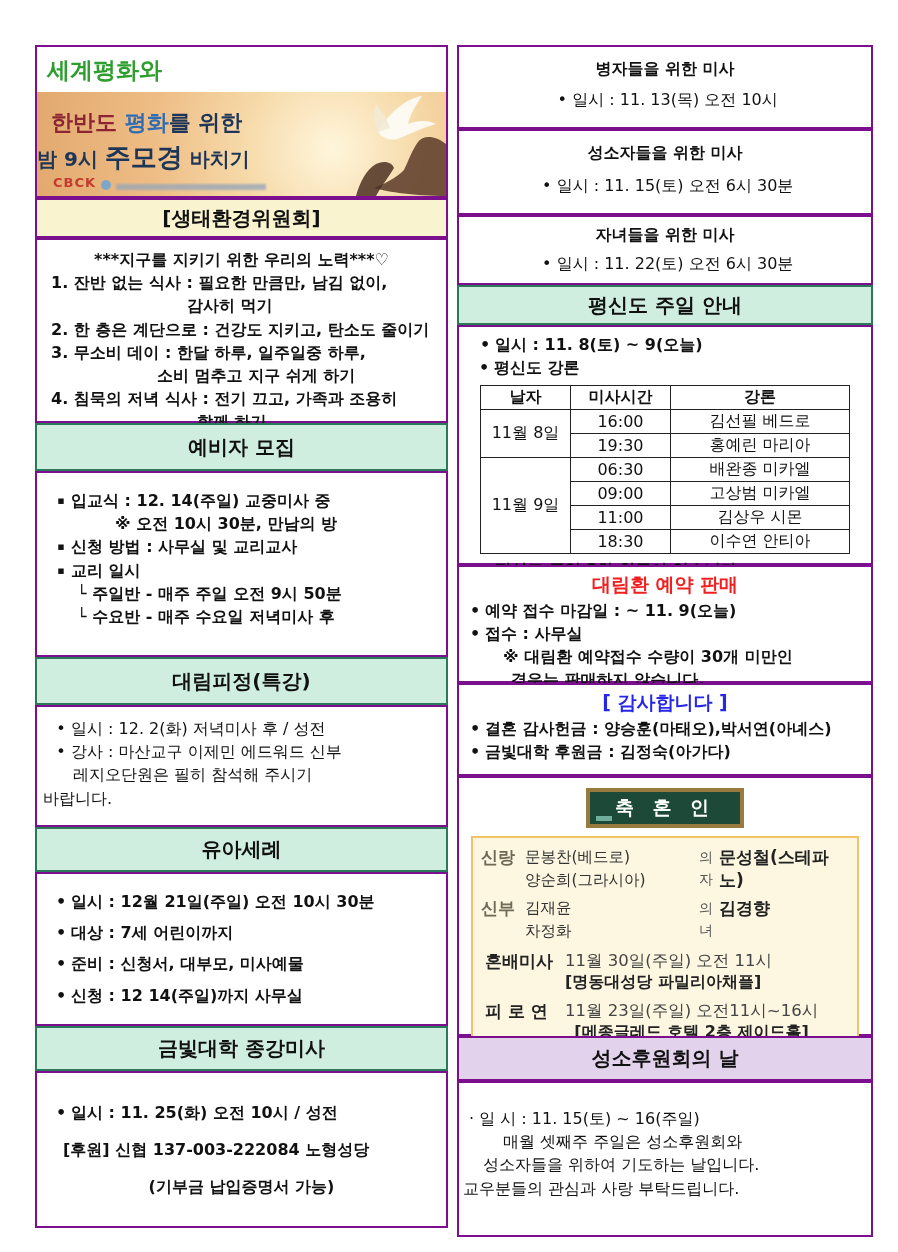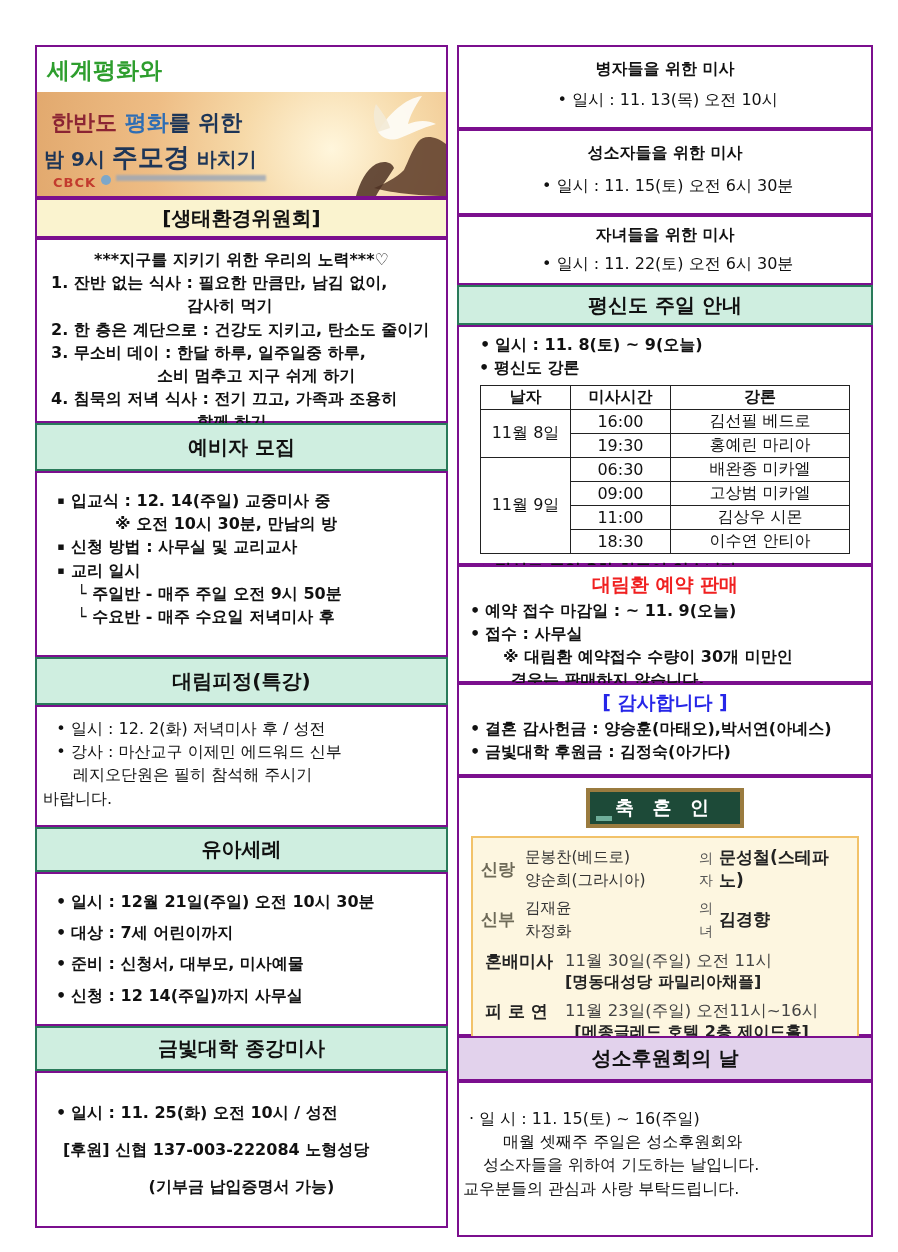--- a/index.html
+++ b/index.html
@@ -32,41 +32,41 @@
   .blt{display:inline-block;width:20px;text-align:center}
   .blt.sq{font-size:11px;vertical-align:2px}
   .ind1{padding-left:78px}
   .ind2{padding-left:40px}
   .ctr{text-align:center;padding-left:0}
   
   .peace-head{color:#2e9e2e;font-weight:bold;font-size:23px;padding:8px 10px 4px}
   .banner{position:relative;height:104px;margin:2px 0 8px;overflow:hidden;
           background:radial-gradient(circle at 72% 55%, #fff6dc 0%, #f6d9a8 30%, #eebd85 60%, #e2a96e 100%)}
   .banner .t-line1{position:absolute;left:14px;top:16px;font-weight:bold;font-size:22px;color:#1d3557}
-  .banner .t-line2{position:absolute;left:7px;top:48px;font-weight:bold;font-size:20px;color:#1d3557}
+  .banner .t-line2{position:absolute;left:0;top:48px;font-weight:bold;font-size:20px;color:#1d3557}
   .banner .red{color:#8b2433}
   .banner .blue{color:#2e6db4}
   .banner .big{font-size:26px}
-  .banner .logo-row{position:absolute;left:16px;bottom:6px;display:flex;align-items:flex-start;gap:5px}
+  .banner .logo-row{position:absolute;left:16px;bottom:6px;display:flex;align-items:flex-end;gap:5px}
   .banner .cbck{color:#c23b2e;font-weight:bold;font-size:13px;letter-spacing:1px}
   .banner .logo-dot{width:10px;height:10px;border-radius:50%;background:#7da7c9}
   .banner .logo-blur{width:150px;height:6px;background:#9aa7b8;filter:blur(1px);opacity:.8}
   .dove{position:absolute;right:8px;top:2px}
   .hands{position:absolute;right:0;bottom:0}
   
   table.laity{border-collapse:collapse;margin:6px auto 4px;width:370px;font-weight:400}
   table.laity th,table.laity td{border:1.5px solid #222;font-size:16px;text-align:center;padding:1px 4px}
   table.laity th{font-weight:bold}
   
   .board{width:158px;height:40px;margin:10px auto 8px;background:#1d4a38;
          border:4px solid #9a7b3f;display:flex;align-items:center;justify-content:center;
          color:#fff;font-weight:bold;font-size:19px;letter-spacing:6px;position:relative}
   .board .chalk{position:absolute;left:6px;bottom:3px;width:16px;height:5px;background:#6fae9a}
   .wedbox{margin:2px 12px;border:2px solid var(--gold);background:var(--cream);padding:8px 8px 10px;font-weight:400}
-  .wrow{display:flex;align-items:center;margin-bottom:4px}
+  .wrow{display:flex;align-items:flex-start;margin-bottom:4px}
   .wlabel{width:44px;font-weight:bold;color:#6e6a58;font-size:17px;flex:none}
   .wparents{width:168px;font-size:15.5px;color:#333;flex:none;line-height:1.5}
   .wrel{width:26px;font-size:14px;color:#555;flex:none;line-height:1.6;text-align:center}
   .wname{font-weight:bold;font-size:17px;color:#222}
   .evrow{display:flex;margin-top:7px}
   .evlabel{width:84px;font-weight:bold;font-size:17px;color:#222;flex:none;padding-left:4px}
   .evval{font-size:16.5px;color:#444}
   .evvenue{font-weight:bold;color:#222;font-size:16px}
 </style>
 </head>

